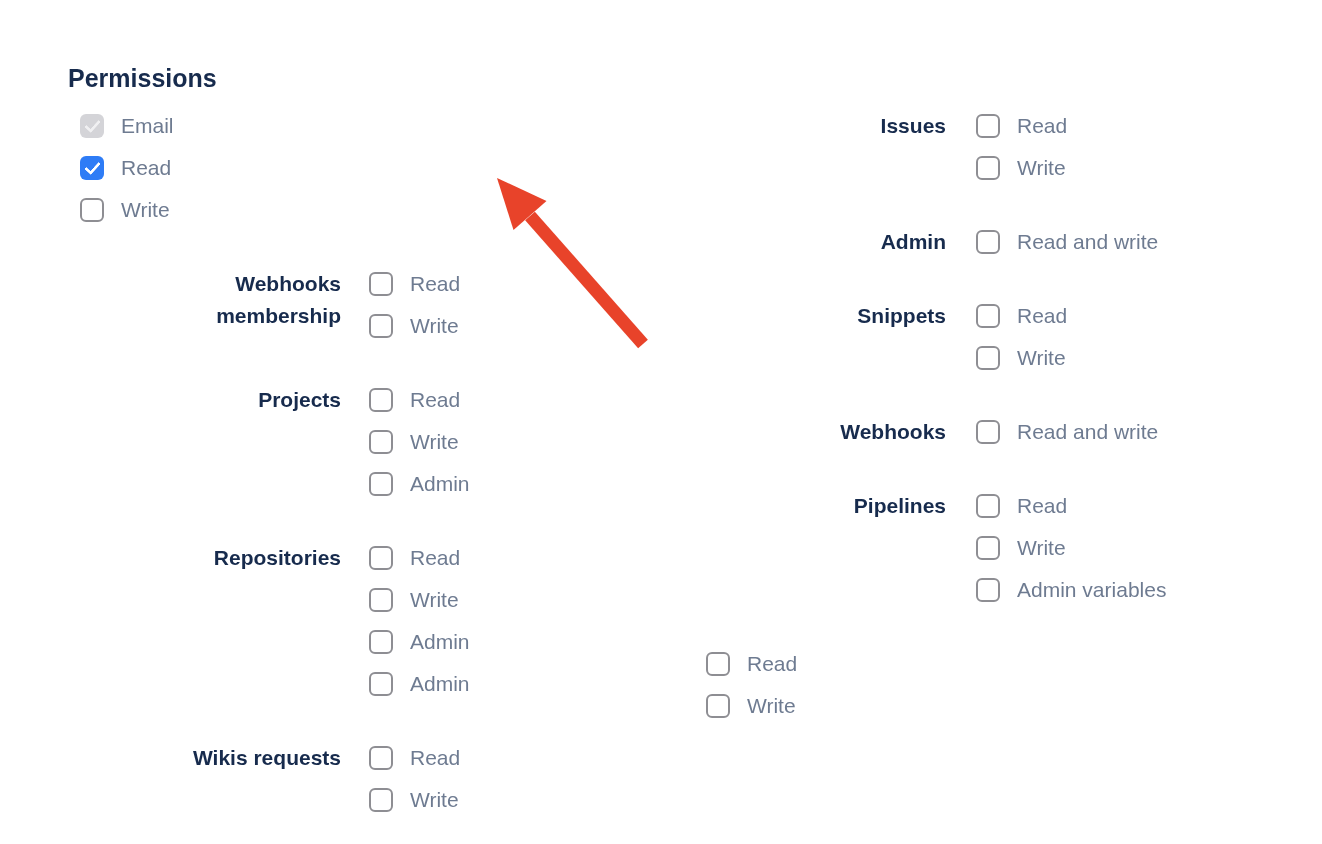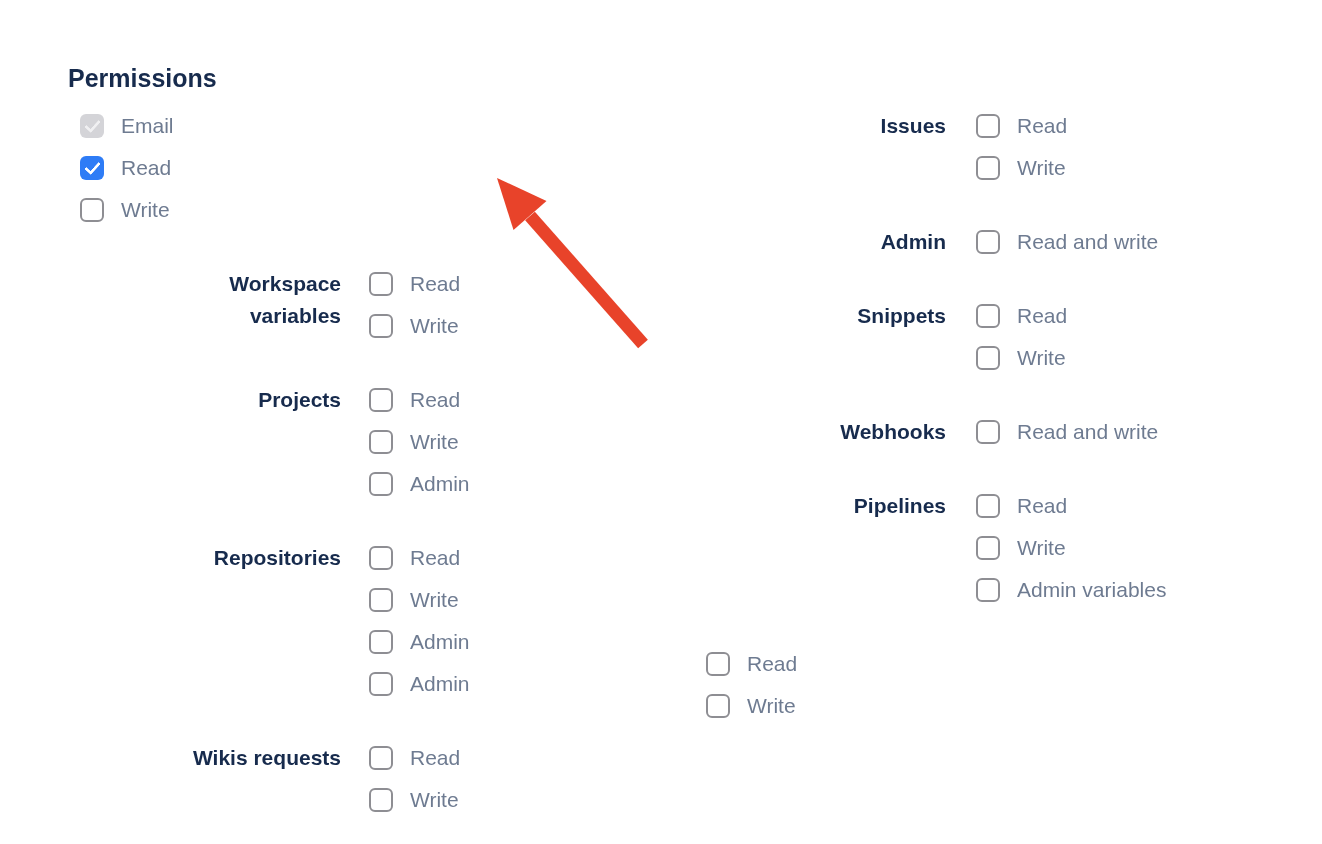--- a/index.html
+++ b/index.html
@@ -127,21 +127,21 @@
           <span class="option-label">Read</span>
         </label>
         <label class="option">
           <span class="cb unchecked"></span>
           <span class="option-label">Write</span>
         </label>
       </div>
     </div>
 
     <div class="group">
-      <div class="group-label">Workspace variables</div>
+      <div class="group-label">Webhooks membership</div>
       <div class="options">
         <label class="option">
           <span class="cb unchecked"></span>
           <span class="option-label">Read</span>
         </label>
         <label class="option">
           <span class="cb unchecked"></span>
           <span class="option-label">Write</span>
         </label>
       </div>

